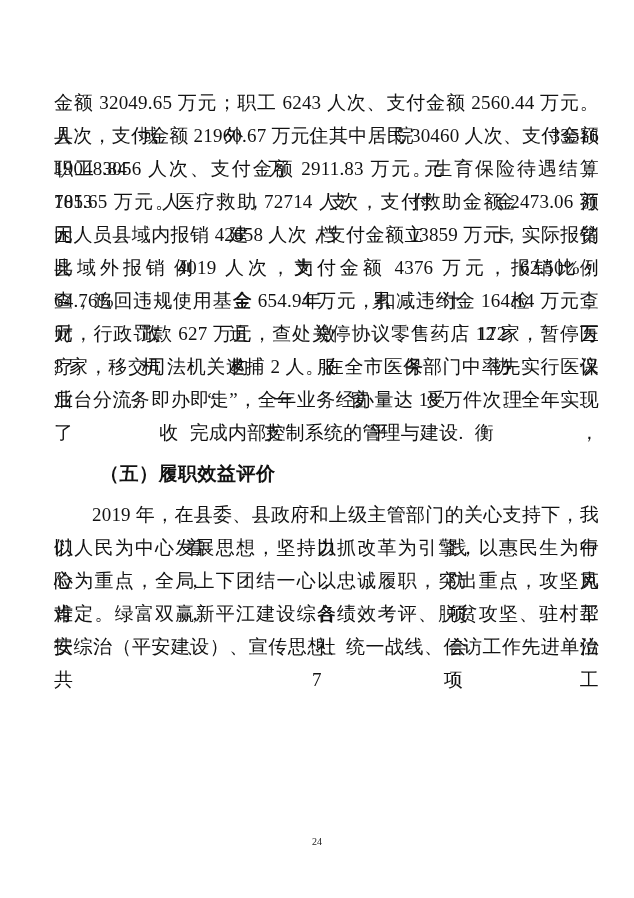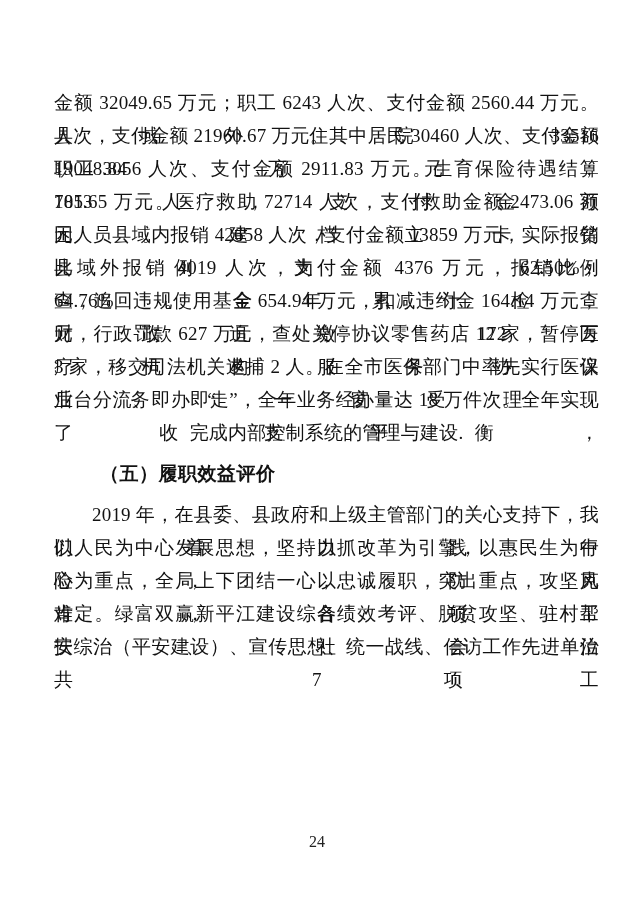--- a/index.html
+++ b/index.html
@@ -50,21 +50,21 @@
   }
   .heading.spaced {
     margin-top: 17px;
   }
   .page-number {
     position: absolute;
     left: 0;
     right: 0;
     top: 834px;
     text-align: center;
-    font-size: 16px;
+    font-size: 10px;
     line-height: 16px;
     font-family: "Liberation Serif", "DejaVu Serif", serif;
     color: #222222;
   }
 </style>
 </head>
 <body>
 
 <div class="page">
   <div class="content">

